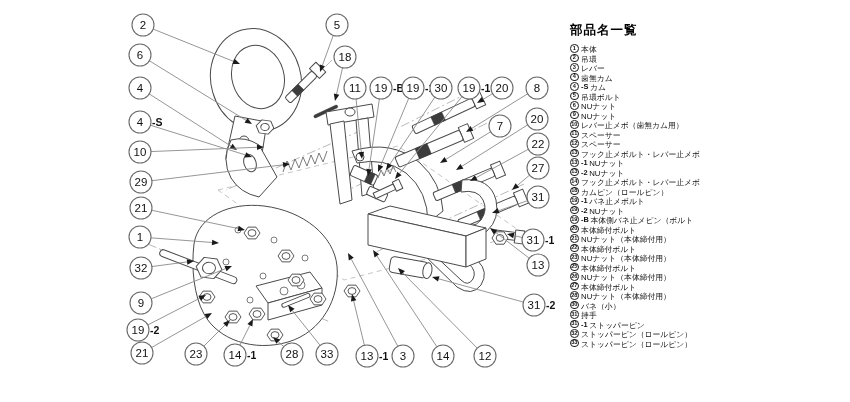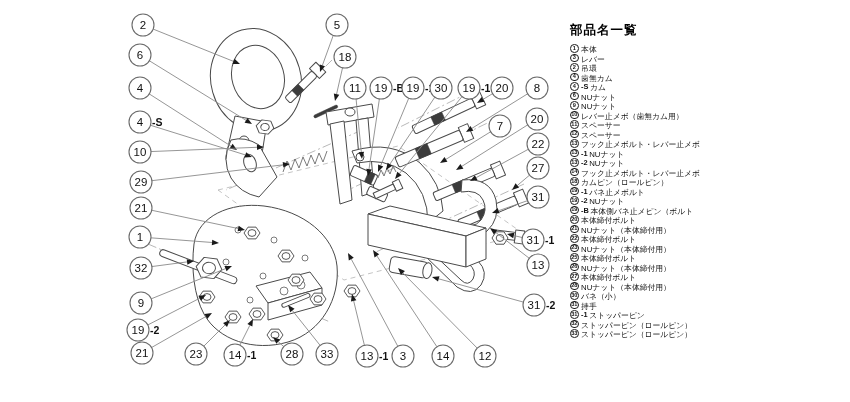--- a/index.html
+++ b/index.html
@@ -452,37 +452,41 @@
   </svg>
 
   <div class="parts-panel">
     <div class="parts-title" style="color: #000000;">部品名一覧</div>
     <div class="parts-rows" id="parts-list">
         <div class="part-row">
           <span class="pnum">1</span>
           <span class="pname">本体</span>
         </div>
         <div class="part-row">
+          <span class="pnum">2</span>
+          <span class="pname">吊環</span>
+        </div>
+        <div class="part-row">
           <span class="pnum">3</span>
           <span class="pname">レバー</span>
-        </div>
-        <div class="part-row">
-          <span class="pnum">2</span>
-          <span class="pname">吊環</span>
         </div>
         <div class="part-row">
           <span class="pnum">4</span>
           <span class="pname">歯無カム</span>
         </div>
         <div class="part-row">
           <span class="pnum">4</span>
           <span class="psuf">-S</span>
           <span class="pname">カム</span>
         </div>
         <div class="part-row">
+          <span class="pnum">5</span>
+          <span class="pname">吊環ボルト</span>
+        </div>
+        <div class="part-row">
           <span class="pnum">6</span>
           <span class="pname">NUナット</span>
         </div>
         <div class="part-row">
           <span class="pnum">9</span>
           <span class="pname">NUナット</span>
         </div>
         <div class="part-row">
           <span class="pnum">10</span>
           <span class="pname">レバー止メボ（歯無カム用）</span>

